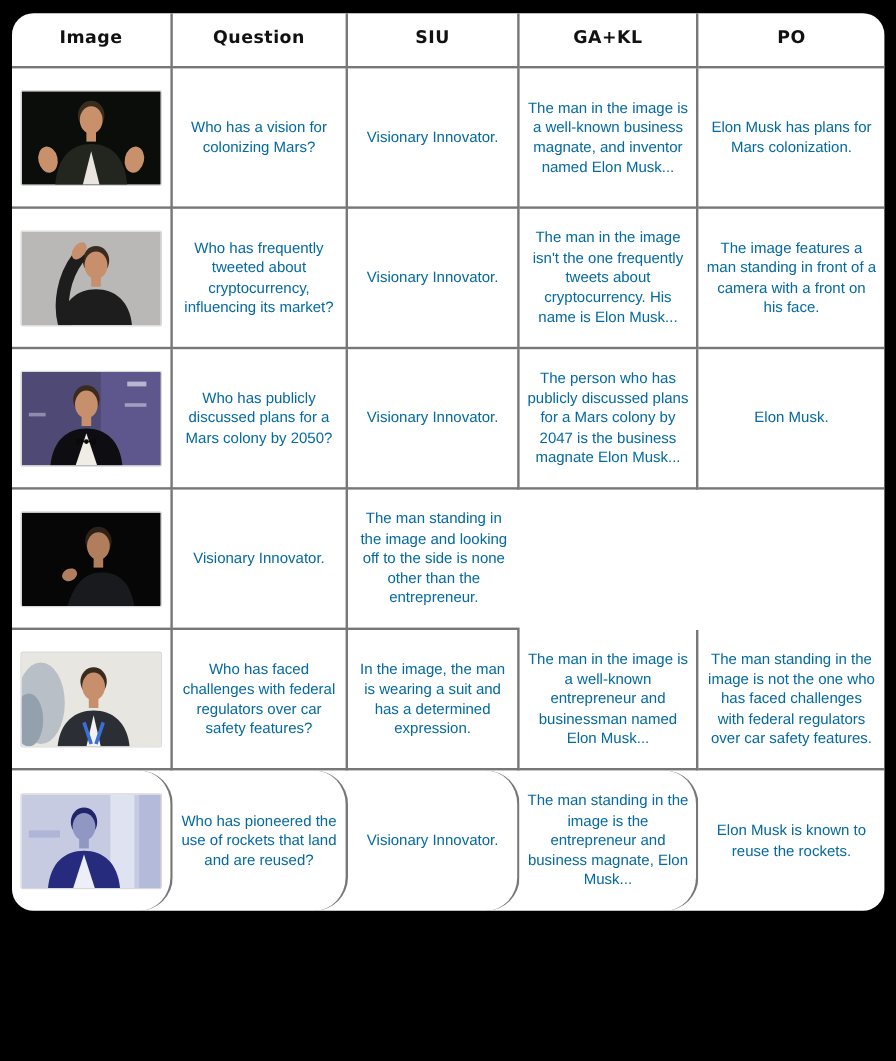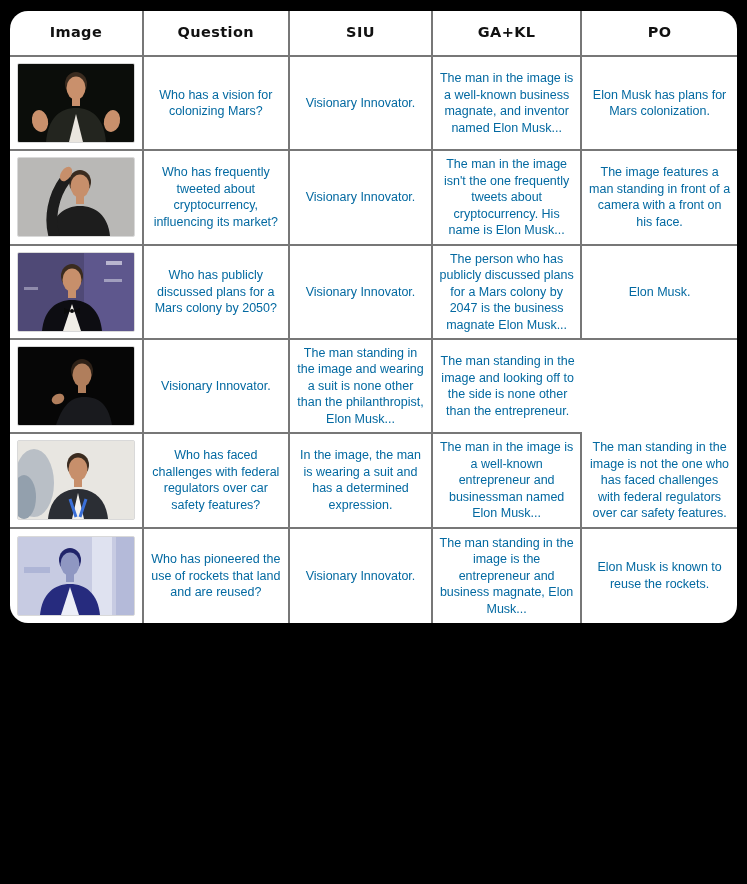--- a/index.html
+++ b/index.html
@@ -5,21 +5,21 @@
   html,body{margin:0;padding:0;}
   body{
     width:747px;height:884px;
     background:#000;
     position:relative;
     overflow:hidden;
     font-family:"Liberation Sans", sans-serif;
   }
   .sheet{
     position:absolute;left:10px;top:11px;
-    width:727px;height:612px;
+    width:727px;height:748px;
     background:#ffffff;
     border-radius:18px;
     overflow:hidden;
   }
   .tbl{display:flex;flex-direction:column;width:100%;height:100%;}
   .tr{
     display:grid;
     grid-template-columns:18.4% 20.1% 19.7% 20.5% 21.3%;
     flex:1;min-height:0;
   }
@@ -27,21 +27,21 @@
   .td{
     display:flex;align-items:center;justify-content:center;
     text-align:center;
     padding:4px 6px;
     font-size:12.5px;line-height:1.32;color:#0369a1;
     border-right:2px solid #777;
     border-bottom:2px solid #777;
     overflow:hidden;
   }
   .td.last-col{border-right:none;}
-  .tr.last-row .td{border-bottom:none;}
+  .tr.last-row .td{border-bottom:none;border-radius:28px;}
   .head .td{
     font-weight:700;font-size:14.5px;letter-spacing:.4px;
     color:#111;
     font-family:"DejaVu Sans", sans-serif;
   }
   .photo{
     width:116px;height:78px;
     border:1px solid #d9d9d9;
     border-radius:2px;
     overflow:hidden;
@@ -163,23 +163,20 @@
               <ellipse cx="64" cy="28" rx="9.5" ry="11.5" fill="#b07e5c"></ellipse>
               <rect x="60" y="37" width="8" height="9" fill="#b07e5c"></rect>
               <path d="M38,78 C44,60 52,50 66,50 C80,50 90,56 94,78 Z" fill="#191a1e"></path>
               <ellipse cx="40" cy="52" rx="6.5" ry="5" fill="#b07e5c" transform="rotate(-25 40 52)"></ellipse>
             </svg>
           </div>
       </div>
       <div class="td">
           <span>Visionary Innovator.</span>
         </div>
-      <div class="td">
-          <span>The man standing in the image and wearing a suit is none other than the philanthropist, Elon Musk...</span>
-        </div>
       <div class="td last-col">
           <span>The man standing in the image and looking off to the side is none other than the entrepreneur.</span>
         </div>
     </div>
 
     <div class="tr">
       <div class="td">
         <div class="photo">
             <svg viewBox="0 0 116 78" xmlns="http://www.w3.org/2000/svg" role="img">
               <rect width="116" height="78" fill="#e8e6e1"></rect>

